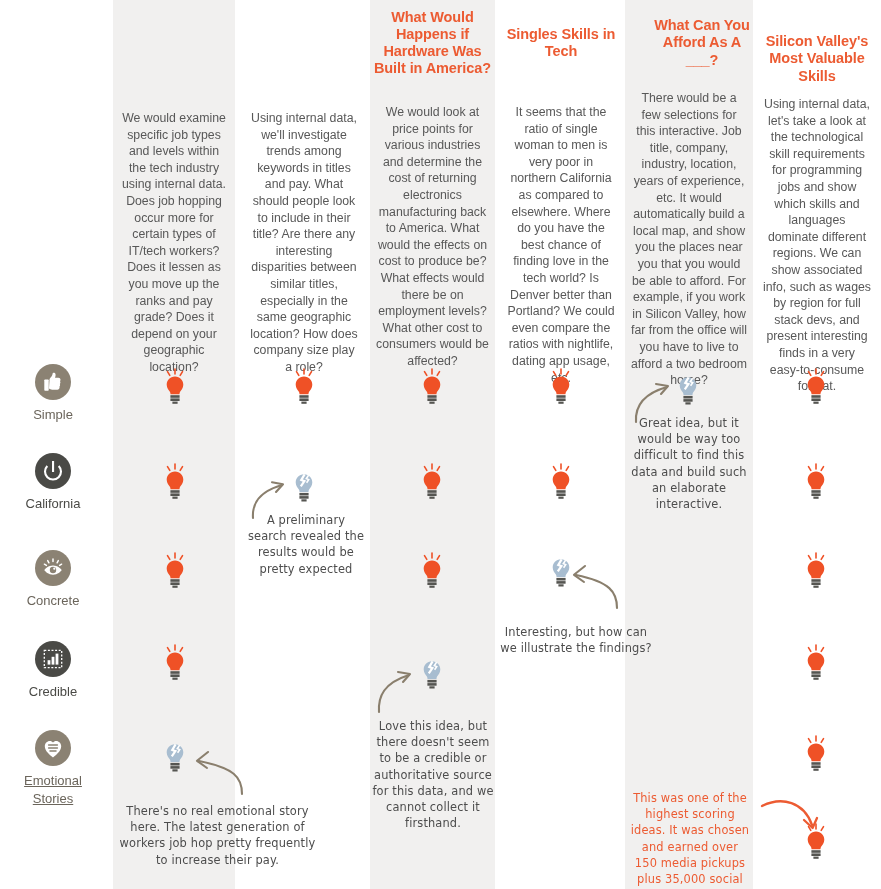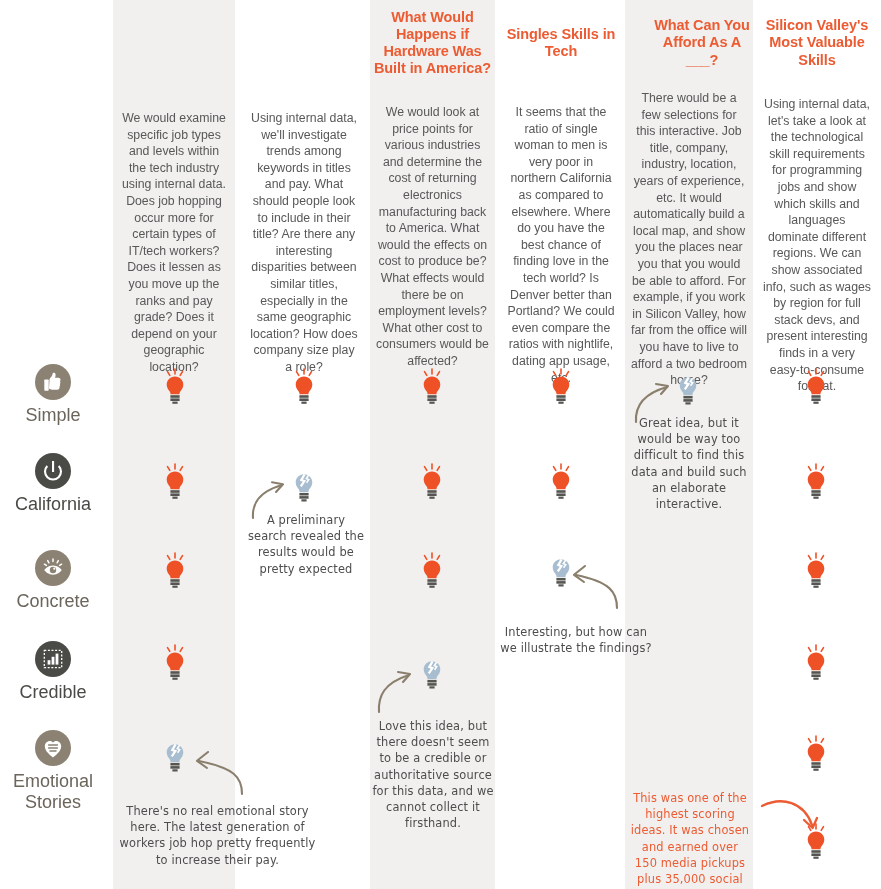--- a/index.html
+++ b/index.html
@@ -58,21 +58,21 @@
   }
   .rowlabel .badge {
     width: 36px; height: 36px;
     border-radius: 50%;
     margin: 0 auto 5px auto;
     position: relative;
     display: block;
   }
   .rowlabel .badge svg { display: block; }
   .rowlabel .lbl {
-    font-size: 18px;
+    font-size: 13px;
     line-height: 1.18;
     color: #6b655b;
   }
   .rowlabel.dark .lbl { color: #4a4a46; }
 
   
   .bulb {
     position: absolute;
     z-index: 4;
     width: 30px; height: 38px;
@@ -107,21 +107,21 @@
 
   <div class="hdr" style="left:370px;top:4px;width:125px;height:78px;">
     <span>What Would Happens if Hardware Was Built in America?</span>
   </div>
   <div class="hdr" style="left:500px;top:4px;width:122px;height:78px;">
     <span>Singles Skills in Tech</span>
   </div>
   <div class="hdr" style="left:625px;top:4px;width:128px;height:78px;padding-left:26px;">
     <span>What Can You Afford As A ___?</span>
   </div>
-  <div class="hdr" style="left:757px;top:4px;width:120px;height:78px;">
+  <div class="hdr" style="left:757px;top:20px;width:120px;height:78px;">
     <span>Silicon Valley's Most Valuable Skills</span>
   </div>
 
   <div class="desc" style="left:113px;top:110px;width:122px;">We would examine specific job types and levels within the tech industry using internal data. Does job hopping occur more for certain types of IT/tech workers? Does it lessen as you move up the ranks and pay grade? Does it depend on your geographic location?</div>
   <div class="desc" style="left:243px;top:110px;width:122px;">Using internal data, we'll investigate trends among keywords in titles and pay. What should people look to include in their title? Are there any interesting disparities between similar titles, especially in the same geographic location? How does company size play a role?</div>
   <div class="desc" style="left:370px;top:104px;width:125px;">We would look at price points for various industries and determine the cost of returning electronics manufacturing back to America. What would the effects on cost to produce be? What effects would there be on employment levels? What other cost to consumers would be affected?</div>
   <div class="desc" style="left:500px;top:104px;width:122px;">It seems that the ratio of single woman to men is very poor in northern California as compared to elsewhere. Where do you have the best chance of finding love in the tech world? Is Denver better than Portland? We could even compare the ratios with nightlife, dating app usage, etc.</div>
   <div class="desc" style="left:625px;top:90px;width:128px;">There would be a few selections for this interactive. Job title, company, industry, location, years of experience, etc. It would automatically build a local map, and show you the places near you that you would be able to afford. For example, if you work in Silicon Valley, how far from the office will you have to live to afford a two bedroom home?</div>
   <div class="desc" style="left:757px;top:96px;width:120px;">Using internal data, let's take a look at the technological skill requirements for programming jobs and show which skills and languages dominate different regions. We can show associated info, such as wages by region for full stack devs, and present interesting finds in a very easy-to-consume format.</div>
 
@@ -185,21 +185,21 @@
     <span class="badge" style="background:#8b8273;">
       <svg width="36" height="36" viewBox="0 0 36 36">
         <path d="M18 27.4c-2.8-2.2-8.2-6.1-8.2-11.1 0-3.1 2.3-5.4 5-5.4 1.4 0 2.5 .6 3.2 1.5 .7-.9 1.8-1.5 3.2-1.5 2.7 0 5 2.3 5 5.4 0 5-5.4 8.9-8.2 11.1z" fill="#ffffff"></path>
         <g stroke="#8b8273" stroke-width="1.5" stroke-linecap="round">
           <line x1="13.6" y1="15" x2="22.4" y2="15"></line>
           <line x1="13.6" y1="18" x2="22.4" y2="18"></line>
           <line x1="15" y1="21" x2="21" y2="21"></line>
         </g>
       </svg>
     </span>
-    <span class="lbl" style="white-space:pre-line;">Emotional
+    <span class="lbl" style="white-space:pre-line;text-decoration:underline;">Emotional
 Stories</span>
   </div>
 
   <div class="bulb" style="left:160px;top:368px;">
     <svg width="30" height="38" viewBox="0 0 30 38">
       <g stroke="#ef5126" stroke-width="1.6" stroke-linecap="round">
         <line x1="15" y1="1" x2="15" y2="6"></line>
         <line x1="7.5" y1="3.6" x2="9.8" y2="7.4"></line>
         <line x1="22.5" y1="3.6" x2="20.2" y2="7.4"></line>
       </g>

